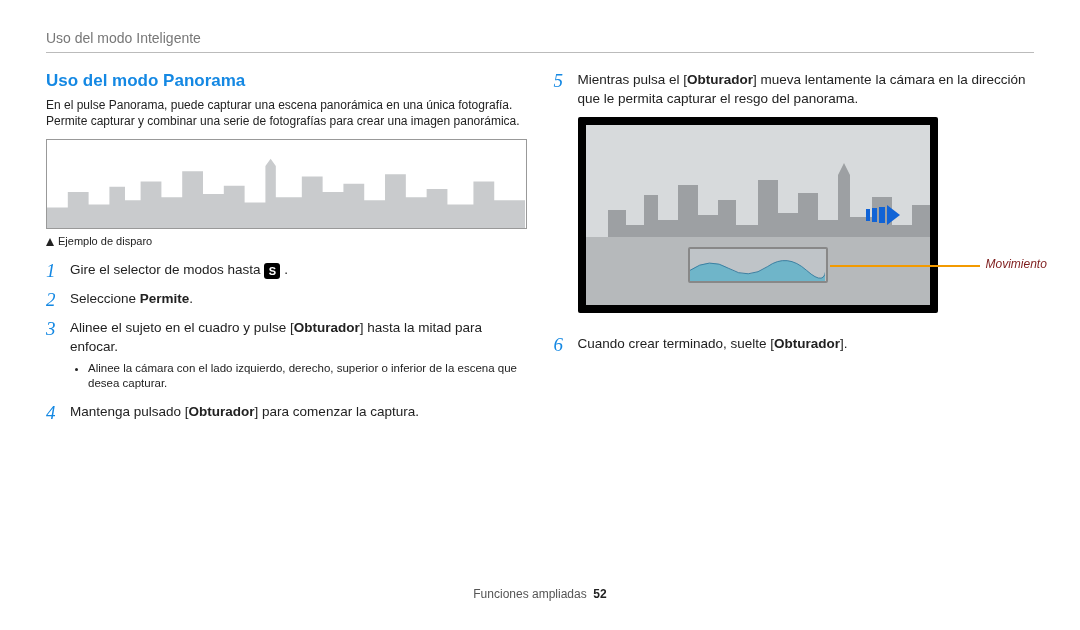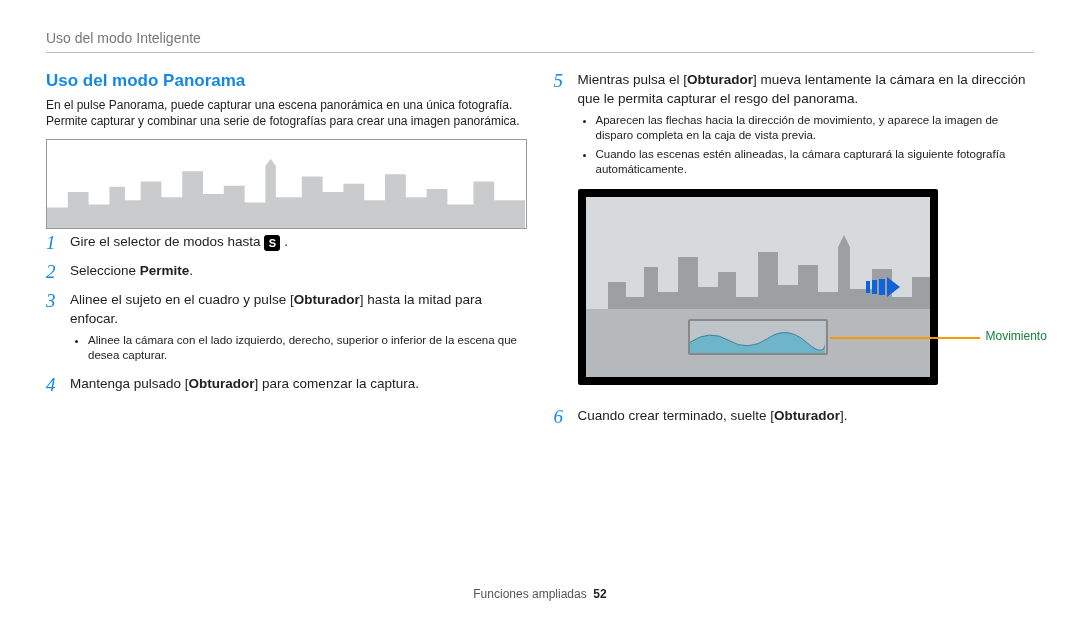--- a/index.html
+++ b/index.html
@@ -28,21 +28,21 @@
   .sky-left svg{position:absolute;inset:0;}
   
   .screen-wrap{width:360px;margin:4px 0 0 0;position:relative;}
   .screen{width:360px;height:196px;background:#000;box-sizing:border-box;position:relative;border-radius:2px;}
   .screen svg.skyline{position:absolute;left:8px;right:8px;top:8px;bottom:8px;width:calc(100% - 16px);height:calc(100% - 16px);}
   .arrow-blue{position:absolute;top:88px;left:288px;}
   .arrow-blue svg{display:block;}
   .capture-box{position:absolute;left:110px;top:130px;width:140px;height:36px;border:2px solid #888;background:rgba(255,255,255,0.15);border-radius:2px;box-sizing:border-box;overflow:hidden;}
   .capture-box .wave{position:absolute;inset:0;}
   .leader{position:absolute;height:2px;background:#f39a00;}
-  .mov-label{font-size:12px;color:#15803d;}
+  .mov-label{font-size:12px;color:#7f1d1d;font-style:italic;}
 </style>
 </head>
 <body>
 <div class="page">
 
   <div class="top-heading">Uso del modo Inteligente</div>
   <hr class="rule">
 
   <div class="cols">
 
@@ -50,20 +50,23 @@
       <h2 class="section-title">Uso del modo Panorama</h2>
       <p class="intro">En el pulse Panorama, puede capturar una escena panorámica en una única fotografía. Permite capturar y combinar una serie de fotografías para crear una imagen panorámica.</p>
 
       <div class="illus-wrap">
         <div class="sky-left">
           <svg viewBox="0 0 460 90" preserveAspectRatio="none">
             <rect x="0" y="0" width="460" height="90" fill="#fff"></rect>
             <path d="M0,65 L20,65 L20,50 L40,50 L40,62 L60,62 L60,45 L75,45 L75,58 L90,58 L90,40 L110,40 L110,55 L130,55 L130,30 L150,30 L150,52 L170,52 L170,44 L190,44 L190,60 L210,60 L210,25 L215,18 L220,25 L220,55 L245,55 L245,35 L265,35 L265,50 L285,50 L285,42 L305,42 L305,58 L325,58 L325,33 L345,33 L345,55 L365,55 L365,47 L385,47 L385,62 L410,62 L410,40 L430,40 L430,58 L460,58 L460,90 L0,90 Z" fill="#c9cbcd"></path>
           </svg>
         </div>
+      </div>
+      <div class="caption">
+        <span class="tri"></span><span>Ejemplo de disparo</span>
       </div>
 
       <ol class="steps">
         <li>
           <span class="step-num">1</span>
           <div class="step-body">
             <span>Gire el selector de modos hasta </span>
             <span class="mode-icon">S</span>
             <span> .</span>
           </div>
@@ -91,24 +94,20 @@
         </li>
       </ol>
     </div>
 
     <div class="col">
       <ol class="steps">
         <li>
           <span class="step-num">5</span>
           <div class="step-body">
             <span>Mientras pulsa el [</span><b>Obturador</b><span>] mueva lentamente la cámara en la dirección que le permita capturar el resgo del panorama.</span>
-            <ul class="sub">
-              <li>Aparecen las flechas hacia la dirección de movimiento, y aparece la imagen de disparo completa en la caja de vista previa.</li>
-              <li>Cuando las escenas estén alineadas, la cámara capturará la siguiente fotografía automáticamente.</li>
-            </ul>
           </div>
         </li>
       </ol>
 
       <div class="screen-wrap" style="margin-left:24px;">
         <div class="screen">
           <svg class="skyline" viewBox="0 0 344 180" preserveAspectRatio="none">
             <rect x="0" y="0" width="344" height="112" fill="#d7dadc"></rect>
             <rect x="0" y="112" width="344" height="68" fill="#b6b9bb"></rect>
             <path d="M0,112 L22,112 L22,85 L40,85 L40,100 L58,100 L58,70 L72,70 L72,95 L92,95 L92,60 L112,60 L112,90 L132,90 L132,75 L150,75 L150,100 L172,100 L172,55 L192,55 L192,88 L212,88 L212,68 L232,68 L232,95 L252,95 L252,50 L258,38 L264,50 L264,92 L286,92 L286,72 L306,72 L306,100 L326,100 L326,80 L344,80 L344,112 Z" fill="#9da0a3"></path>

